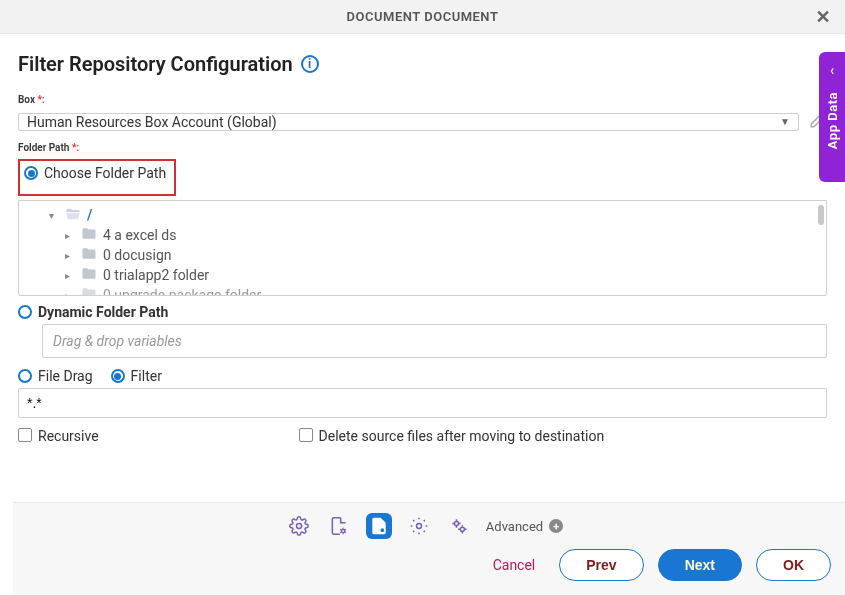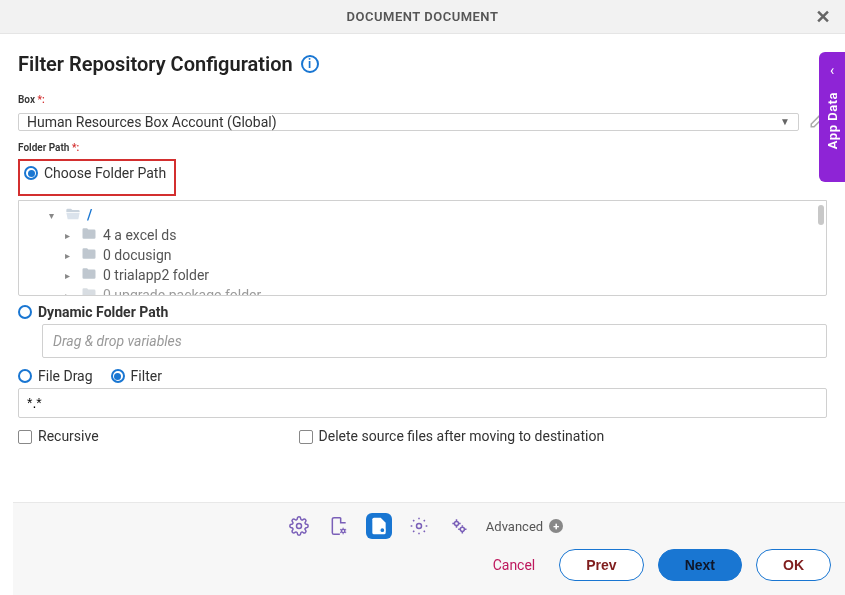--- a/index.html
+++ b/index.html
@@ -120,21 +120,21 @@
     border:1px solid #d0d0d0; border-radius:2px; height:30px;
     margin-left:24px; margin-top:4px;
     padding:16px 10px; color:#999; font-style:italic;
     display:flex; align-items:center;
   }
   .inline-radios { display:flex; gap:18px; align-items:center; margin-top:10px; }
   .filter-input {
     width:100%; border:1px solid #d0d0d0; border-radius:2px;
     height:30px; padding:0 8px; font-size:14px; margin-top:4px;
   }
-  .check-row { display:flex; align-items:flex-end; gap:6px; margin-top:10px; }
+  .check-row { display:flex; align-items:flex-start; gap:6px; margin-top:10px; }
   .checkbox {
     width:14px; height:14px; border:1.5px solid #888; border-radius:2px;
     cursor:pointer; display:inline-block;
   }
   .check-group { display:flex; gap: 200px; }
   .footer {
     position:absolute; bottom:0; left:13px; right:0;
     background:#f7f7f7; border-top:1px solid #e8e8e8;
     padding: 10px 14px 14px 5px;
   }
@@ -153,21 +153,21 @@
     width:14px;height:14px;border-radius:50%;background:#888;color:#fff;
     display:inline-flex;align-items:center;justify-content:center;font-size:11px;font-weight:700;
   }
   .footer-buttons { display:flex; gap:14px; align-items:center; justify-content:flex-end; }
   .btn-text { color:#be185d; cursor:pointer; font-size:14px; padding:6px 10px; }
   .btn {
     border:1.5px solid #1976d2; color:#7f1d1d; background:#fff;
     border-radius:20px; padding:7px 26px; font-size:14px; font-weight:600;
     cursor:pointer;
   }
-  .btn.primary { background:#1976d2; color:#0f172a; }
+  .btn.primary { background:#1976d2; color:#fef9c3; }
   .side-tab {
     position:absolute; right:0; top:52px; width:26px; height:130px;
     background:#8e24d6; border-radius:6px 0 0 6px;
     display:flex; flex-direction:column; align-items:center; justify-content:flex-start;
     padding-top:10px; cursor:pointer;
   }
   .side-tab .chev { color:#fff; font-size:14px; }
   .side-tab .vtext {
     color:#fff; font-weight:600; font-size:13px;
     writing-mode: vertical-rl; transform: rotate(180deg);

